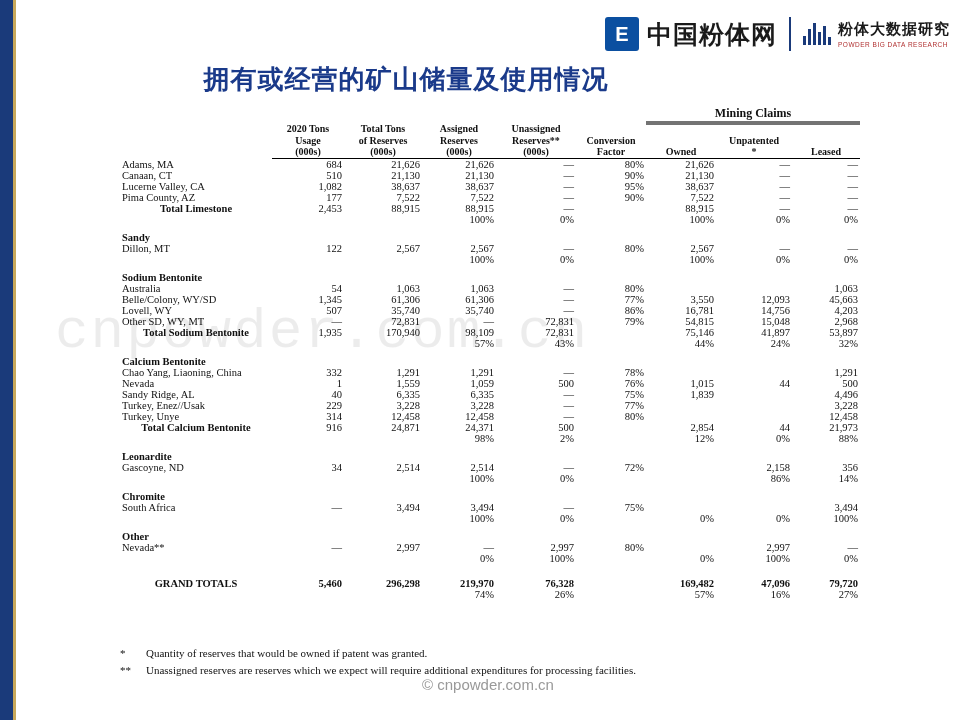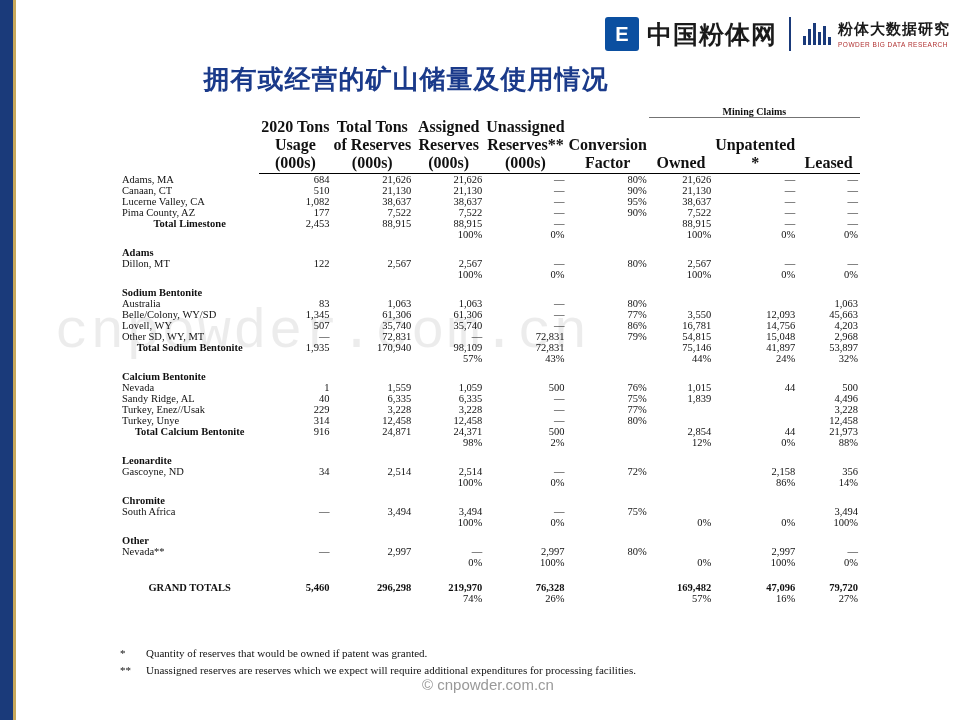--- a/index.html
+++ b/index.html
@@ -84,26 +84,26 @@
   
   .table-wrap{
     position:absolute;left:120px;top:106px;width:740px;
     font-size:10.5px;color:#111;
   }
   table.report{border-collapse:collapse;width:740px;}
   table.report td,table.report th{
     padding:0 2px;vertical-align:bottom;white-space:nowrap;
   }
   .hdr th{
-    font-weight:bold;text-align:center;font-size:16px;line-height:1.15;
+    font-weight:bold;text-align:center;font-size:10px;line-height:1.15;
     padding-bottom:2px;
   }
   .mining-claims-title{
-    font-weight:bold;text-align:center;font-size:10px;
-    border-bottom:1px solid #737373;padding-bottom:1px;
+    font-weight:bold;text-align:center;font-size:12px;
+    border-bottom:4px solid #737373;padding-bottom:1px;
   }
   .col-underline{border-bottom:1px solid #000;}
   .num{text-align:right;padding-right:10px;}
   .grp{font-weight:bold;text-align:left;}
   .ind{padding-left:14px;text-align:left;}
   .tot{font-weight:bold;text-align:center;}
   .spacer td{height:7px;line-height:7px;font-size:1px;}
   .grand td{font-weight:bold;}
   
   .footnotes{
@@ -236,21 +236,21 @@
           <td class="num">0%</td>
           <td class="num"></td>
           <td class="num">100%</td>
           <td class="num">0%</td>
           <td class="num">0%</td>
         </tr>
         <tr class="spacer">
           <td colspan="9"></td>
         </tr>
         <tr>
-          <td class="grp">Adams</td>
+          <td class="grp">Sandy</td>
           <td class="num"></td>
           <td class="num"></td>
           <td class="num"></td>
           <td class="num"></td>
           <td class="num"></td>
           <td class="num"></td>
           <td class="num"></td>
           <td class="num"></td>
         </tr>
         <tr>
@@ -284,21 +284,21 @@
           <td class="num"></td>
           <td class="num"></td>
           <td class="num"></td>
           <td class="num"></td>
           <td class="num"></td>
           <td class="num"></td>
           <td class="num"></td>
         </tr>
         <tr>
           <td class="ind">Australia</td>
-          <td class="num">83</td>
+          <td class="num">54</td>
           <td class="num">1,063</td>
           <td class="num">1,063</td>
           <td class="num">—</td>
           <td class="num">80%</td>
           <td class="num"></td>
           <td class="num"></td>
           <td class="num">1,063</td>
         </tr>
         <tr>
           <td class="ind">Belle/Colony, WY/SD</td>
@@ -361,20 +361,31 @@
         <tr>
           <td class="grp">Calcium Bentonite</td>
           <td class="num"></td>
           <td class="num"></td>
           <td class="num"></td>
           <td class="num"></td>
           <td class="num"></td>
           <td class="num"></td>
           <td class="num"></td>
           <td class="num"></td>
+        </tr>
+        <tr>
+          <td class="ind">Chao Yang, Liaoning, China</td>
+          <td class="num">332</td>
+          <td class="num">1,291</td>
+          <td class="num">1,291</td>
+          <td class="num">—</td>
+          <td class="num">78%</td>
+          <td class="num"></td>
+          <td class="num"></td>
+          <td class="num">1,291</td>
         </tr>
         <tr>
           <td class="ind">Nevada</td>
           <td class="num">1</td>
           <td class="num">1,559</td>
           <td class="num">1,059</td>
           <td class="num">500</td>
           <td class="num">76%</td>
           <td class="num">1,015</td>
           <td class="num">44</td>

